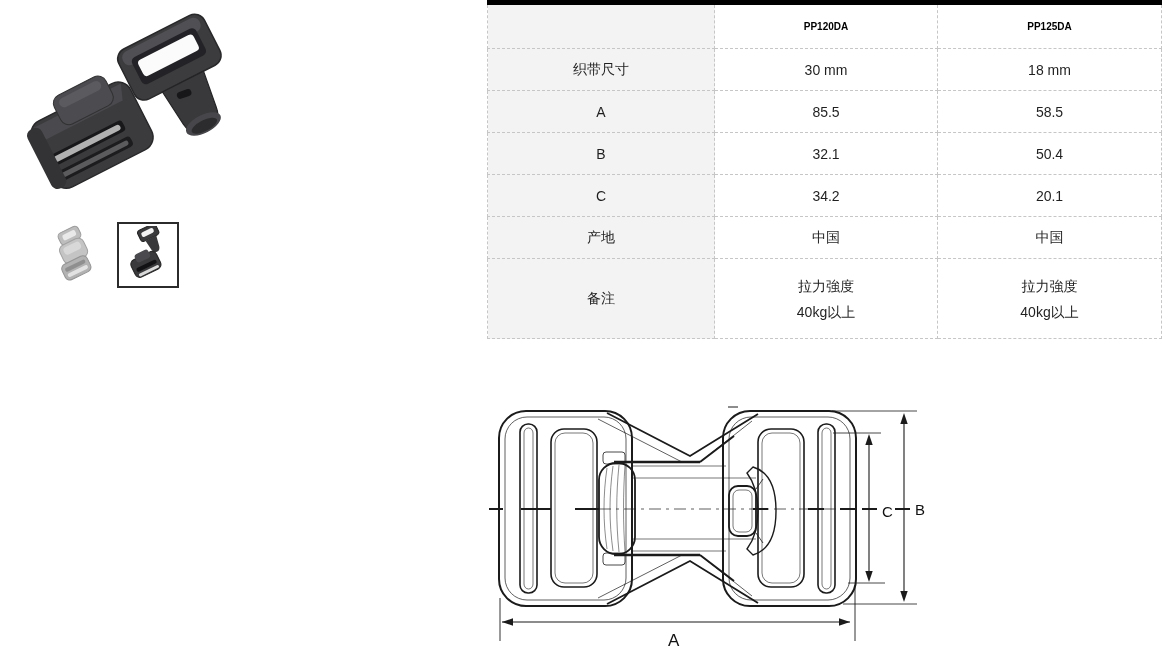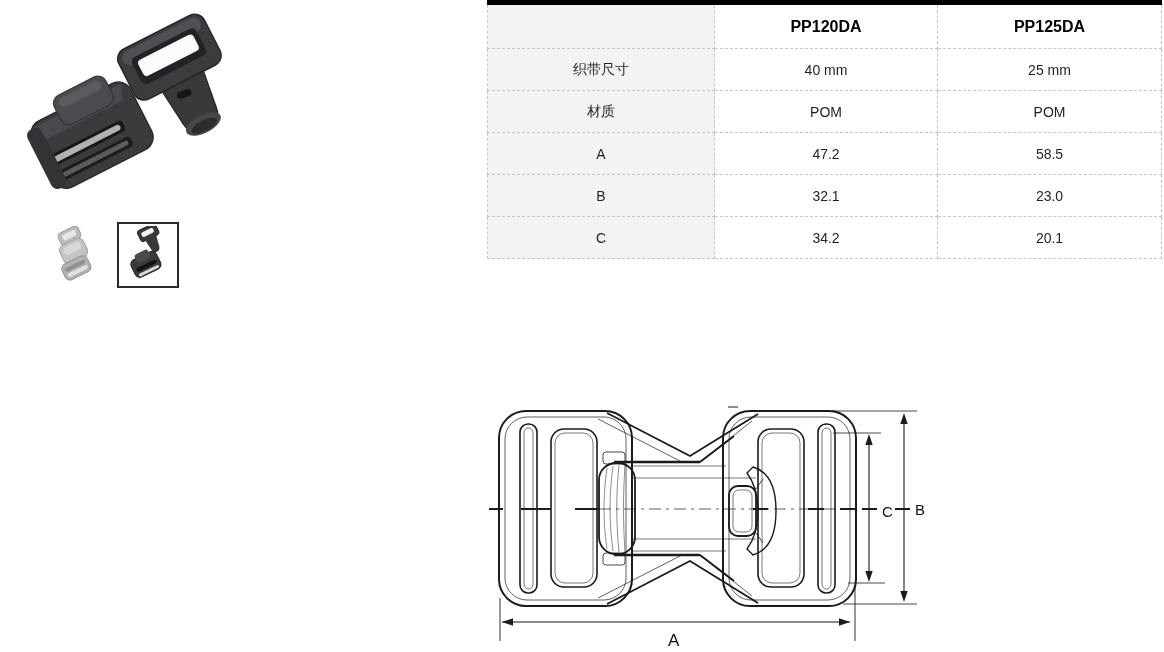--- a/index.html
+++ b/index.html
@@ -11,21 +11,21 @@
   .thumb{position:absolute;width:60px;height:62px;background:#fff;cursor:pointer;
          display:flex;align-items:center;justify-content:center;}
   .thumb-1{left:44px;top:223px;}
   .thumb-2{left:117px;top:222px;border:2px solid #2b2b2b;width:58px;height:62px;}
 
   
   .spec-table{position:absolute;left:487px;top:0;width:674px;border-collapse:collapse;
               table-layout:fixed;font-size:14px;border-top:5px solid #000;}
   .spec-table td,.spec-table th{border:1px dashed #c6c6c6;text-align:center;
               vertical-align:middle;padding:0;font-weight:normal;}
-  .spec-table thead th{height:43px;font-weight:bold;color:#000;font-size:16px;}
+  .spec-table thead th{height:43px;font-weight:bold;color:#000;font-size:10px;}
   .spec-table tbody tr td{height:41px;}
   .spec-table tbody tr.tall td{height:79px;}
   .spec-table .label-col{background:#f2f3f2;}
   .cell-line{line-height:26px;}
 
   
   .drawing{position:absolute;left:487px;top:398px;}
   .drawing text{font-family:"Liberation Sans","DejaVu Sans",sans-serif;fill:#111;}
 </style>
 </head>
@@ -95,42 +95,53 @@
   <thead>
       <tr>
         <th class="label-col"></th>
         <th>PP120DA</th>
         <th>PP125DA</th>
       </tr>
     </thead>
   <tbody>
       <tr>
         <td class="label-col">织带尺寸</td>
-        <td>40 mm</td>
-        <td>25 mm</td>
-      </tr>
-      <tr>
-        <td class="label-col">材质</td>
-        <td>POM</td>
-        <td>POM</td>
+        <td>30 mm</td>
+        <td>18 mm</td>
       </tr>
       <tr>
         <td class="label-col">A</td>
-        <td>47.2</td>
+        <td>85.5</td>
         <td>58.5</td>
       </tr>
       <tr>
         <td class="label-col">B</td>
         <td>32.1</td>
-        <td>23.0</td>
+        <td>50.4</td>
       </tr>
       <tr>
         <td class="label-col">C</td>
         <td>34.2</td>
         <td>20.1</td>
+      </tr>
+      <tr>
+        <td class="label-col">产地</td>
+        <td>中国</td>
+        <td>中国</td>
+      </tr>
+      <tr class="tall">
+        <td class="label-col">备注</td>
+        <td>
+          <div class="cell-line">拉力強度</div>
+          <div class="cell-line">40kg以上</div>
+        </td>
+        <td>
+          <div class="cell-line">拉力強度</div>
+          <div class="cell-line">40kg以上</div>
+        </td>
       </tr>
     </tbody>
 </table>
 
 <div class="drawing">
   <svg width="460" height="254" viewBox="487 398 460 254">
     <g fill="none" stroke="#1b1b1b">
 
       <rect x="499" y="411" width="133" height="195" rx="27" stroke-width="2"></rect>
       <rect x="723" y="411" width="133" height="195" rx="27" stroke-width="2"></rect>

